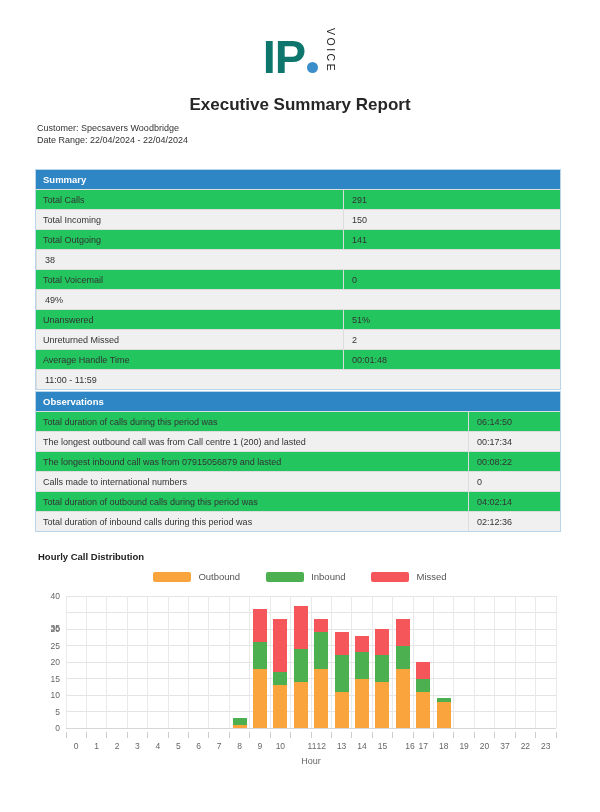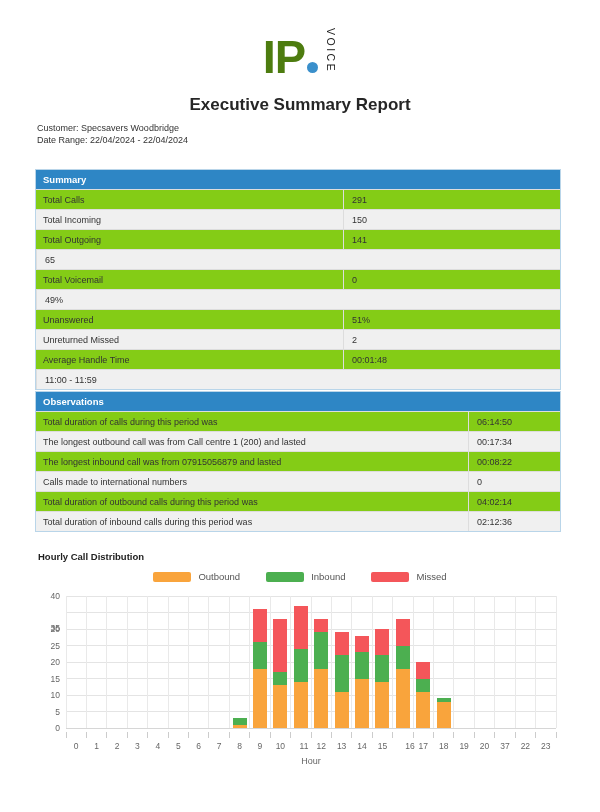--- a/index.html
+++ b/index.html
@@ -2,32 +2,32 @@
 <html style="--accent: #2e86c5; --dot-blue: #3a8fcb;"><head>
 <meta charset="utf-8">
 <style>
   * { margin:0; padding:0; box-sizing:border-box; }
   html,body { background:#fff; }
   body { font-family:"Liberation Sans", sans-serif; }
   .page { position:relative; width:600px; height:812px; background:#fff; overflow:hidden; }
 
   
   .logo { position:absolute; top:28px; left:0; right:0; display:flex; justify-content:center; align-items:center; gap:7px; }
-  .logo-ip { font-size:47px; font-weight:700; color:#4d7c0f; letter-spacing:-1px; line-height:1.1; }
+  .logo-ip { font-size:47px; font-weight:700; color:#0f766e; letter-spacing:-1px; line-height:1.1; }
   .logo-dot { display:inline-block; width:11px; height:11px; border-radius:50%; background:var(--dot-blue,#3a8fcb); margin-left:2px; }
   .logo-vertical { writing-mode:vertical-rl; font-size:10.5px; letter-spacing:2.5px; color:#1a1a1a; height:58px; display:flex; align-items:center; }
 
   
   .report-title { position:absolute; top:95px; left:0; right:0; text-align:center; font-size:17px; font-weight:700; color:#262626; }
   .meta { position:absolute; top:123px; left:37px; font-size:9px; color:#333; line-height:11.5px; }
 
   
   .rtable { position:absolute; left:35px; width:526px; border:1px solid #b9d5e9; background:#fff; }
   .rtable .thead { height:19px; background:var(--accent,#2e86c5); color:#fff; font-size:9.5px; font-weight:700; display:flex; align-items:center; padding-left:7px; }
-  .trow { display:flex; height:20px; border-top:1px solid #ddd; background:#84cc16; }
+  .trow { display:flex; height:20px; border-top:1px solid #ddd; background:#22c55e; }
   .trow:first-of-type { border-top:none; }
   .trow.alt { background:#f0f0f0; }
   .tlabel { flex:1; font-size:9px; color:#333; display:flex; align-items:center; padding-left:7px; }
   .tvalue { font-size:9px; color:#333; display:flex; align-items:center; padding-left:8px; border-left:1px solid #ddd; }
   .summary-table { top:169px; }
   .summary-table .tvalue { width:217px; }
   .observations-table { top:391px; }
   .observations-table .tvalue { width:92px; }
 
   
@@ -71,21 +71,21 @@
       </div>
       <div class="trow alt">
         <div class="tlabel">Total Incoming</div>
         <div class="tvalue">150</div>
       </div>
       <div class="trow">
         <div class="tlabel">Total Outgoing</div>
         <div class="tvalue">141</div>
       </div>
       <div class="trow alt">
-        <div class="tvalue">65</div>
+        <div class="tvalue">38</div>
       </div>
       <div class="trow">
         <div class="tlabel">Total Voicemail</div>
         <div class="tvalue">0</div>
       </div>
       <div class="trow alt">
         <div class="tvalue">49%</div>
       </div>
       <div class="trow">
         <div class="tlabel">Unanswered</div>
@@ -220,21 +220,21 @@
       <div class="xlabel" style="left: 19.625px; top: 145px;">1</div>
       <div class="xlabel" style="left: 40.0417px; top: 145px;">2</div>
       <div class="xlabel" style="left: 60.4583px; top: 145px;">3</div>
       <div class="xlabel" style="left: 80.875px; top: 145px;">4</div>
       <div class="xlabel" style="left: 101.292px; top: 145px;">5</div>
       <div class="xlabel" style="left: 121.708px; top: 145px;">6</div>
       <div class="xlabel" style="left: 142.125px; top: 145px;">7</div>
       <div class="xlabel" style="left: 162.542px; top: 145px;">8</div>
       <div class="xlabel" style="left: 182.958px; top: 145px;">9</div>
       <div class="xlabel" style="left: 203.375px; top: 145px;">10</div>
-      <div class="xlabel" style="left: 227px; top: 145px;">11</div>
+      <div class="xlabel" style="left: 235px; top: 145px;">11</div>
       <div class="xlabel" style="left: 244.208px; top: 145px;">12</div>
       <div class="xlabel" style="left: 264.625px; top: 145px;">13</div>
       <div class="xlabel" style="left: 285.042px; top: 145px;">14</div>
       <div class="xlabel" style="left: 305.458px; top: 145px;">15</div>
       <div class="xlabel" style="left: 333px; top: 145px;">16</div>
       <div class="xlabel" style="left: 346.292px; top: 145px;">17</div>
       <div class="xlabel" style="left: 366.708px; top: 145px;">18</div>
       <div class="xlabel" style="left: 387.125px; top: 145px;">19</div>
       <div class="xlabel" style="left: 407.542px; top: 145px;">20</div>
       <div class="xlabel" style="left: 427.958px; top: 145px;">37</div>

